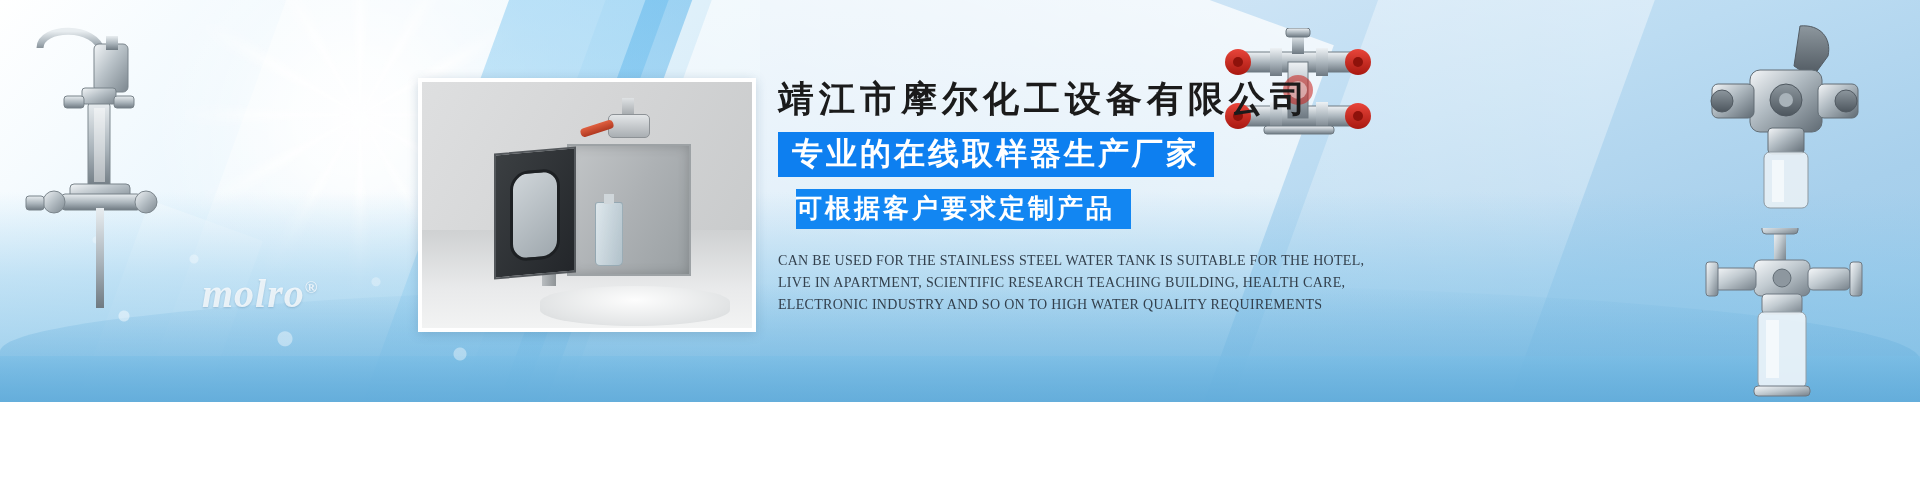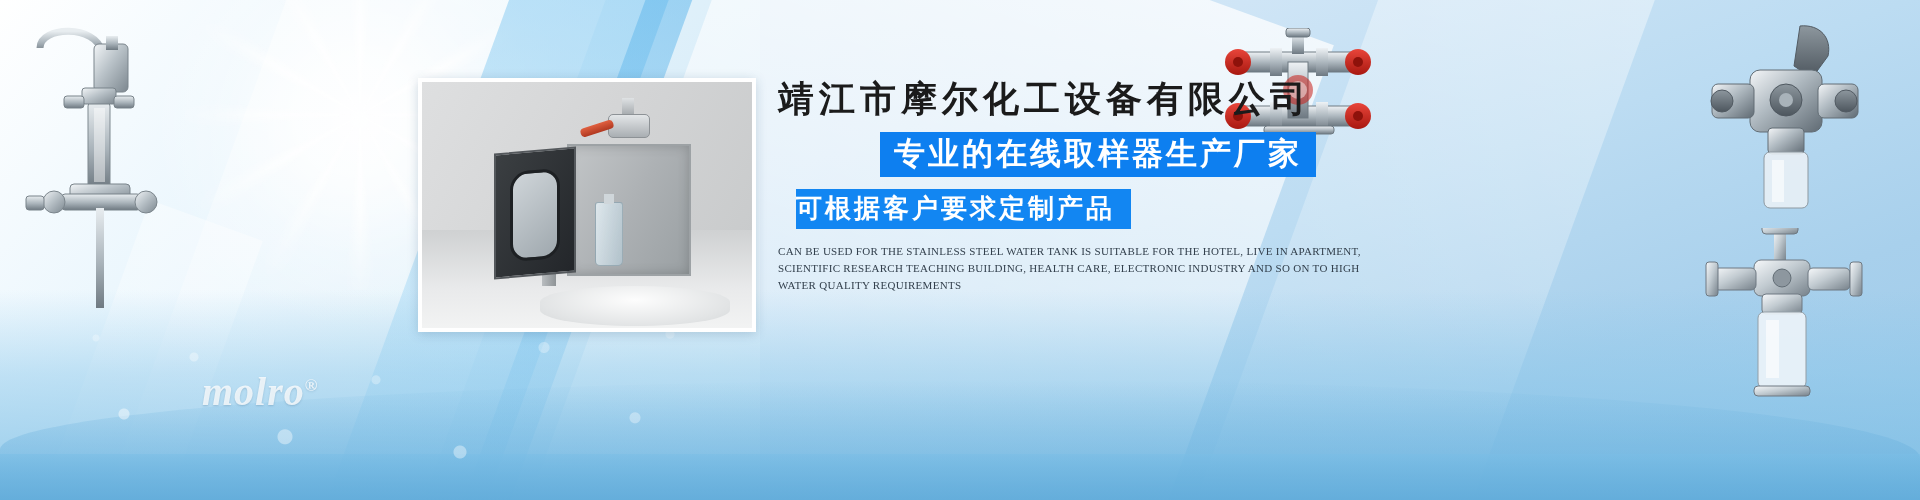--- a/index.html
+++ b/index.html
@@ -1,18 +1,18 @@
 <!DOCTYPE html>
 <html><head>
 <meta charset="utf-8">
 <style>
   html,body{margin:0;padding:0;}
   body{width:1920px;height:500px;overflow:hidden;font-family:"Liberation Sans",sans-serif;}
 
-  .banner{position:relative;width:1920px;height:500px;overflow:hidden;
+  .banner{position:relative;width:1920px;height:402px;overflow:hidden;
     background:linear-gradient(160deg,#eaf4fb 0%,#dcecf8 18%,#cfe5f6 38%,#bcdcf2 58%,#a8d0ec 78%,#9cc9e8 100%);}
 
   
   .bg-layer{position:absolute;inset:0;overflow:hidden;}
   .sky-light{position:absolute;left:0;top:0;width:760px;height:500px;
     background:linear-gradient(135deg,#ffffff 0%,#eaf6fd 35%,#d7ecf8 70%,#c6e3f4 100%);}
   .sun-glow{position:absolute;left:150px;top:-90px;width:420px;height:420px;border-radius:50%;
     background:radial-gradient(circle at 50% 50%, rgba(255,255,255,.98) 0%, rgba(255,255,255,.75) 22%, rgba(255,255,255,.28) 45%, rgba(255,255,255,0) 70%);}
   .sun-rays{position:absolute;left:185px;top:-60px;width:350px;height:350px;
     background:
@@ -98,27 +98,27 @@
 
   
   .equip{position:absolute;}
 
   
   .text-block{position:absolute;left:778px;top:78px;width:640px;}
   .company{font-family:"Liberation Serif",serif;font-weight:700;font-size:36px;color:#1b1b1b;
     letter-spacing:5px;white-space:nowrap;line-height:1.2;}
   .badge{display:inline-block;background:#0d7ff0;color:#ffffff;font-weight:700;
     font-size:31px;letter-spacing:3px;padding:6px 14px 8px 14px;white-space:nowrap;line-height:1;}
-  .badge-row{margin-top:11px;text-align:center;}
+  .badge-row{margin-top:11px;}
   .tagline{margin-top:13px;font-size:25px;color:#1a1a1a;letter-spacing:1px;white-space:nowrap;
     font-weight:400;line-height:1.2;}
   .badge2-row{margin-top:12px;padding-left:18px;}
   .badge2{display:inline-block;background:#1286f2;color:#ffffff;font-weight:700;
     font-size:26px;letter-spacing:3px;padding:6px 16px 8px 0;white-space:nowrap;line-height:1;}
-  .eng{margin-top:14px;width:600px;font-family:"Liberation Serif",serif;font-size:11px;
+  .eng{margin-top:21px;width:600px;font-family:"Liberation Serif",serif;font-size:14px;
     color:#33404d;letter-spacing:.3px;line-height:1.55;text-transform:uppercase;}
 
   
   .watermark{position:absolute;left:202px;bottom:85px;
     font-family:"Liberation Serif",serif;font-style:italic;font-weight:700;font-size:40px;
     color:rgba(255,255,255,.78);letter-spacing:1px;text-shadow:0 1px 2px rgba(90,130,160,.35);}
   .watermark sup{font-size:17px;vertical-align:super;font-style:normal;}
 </style>
 </head>
 <body>

